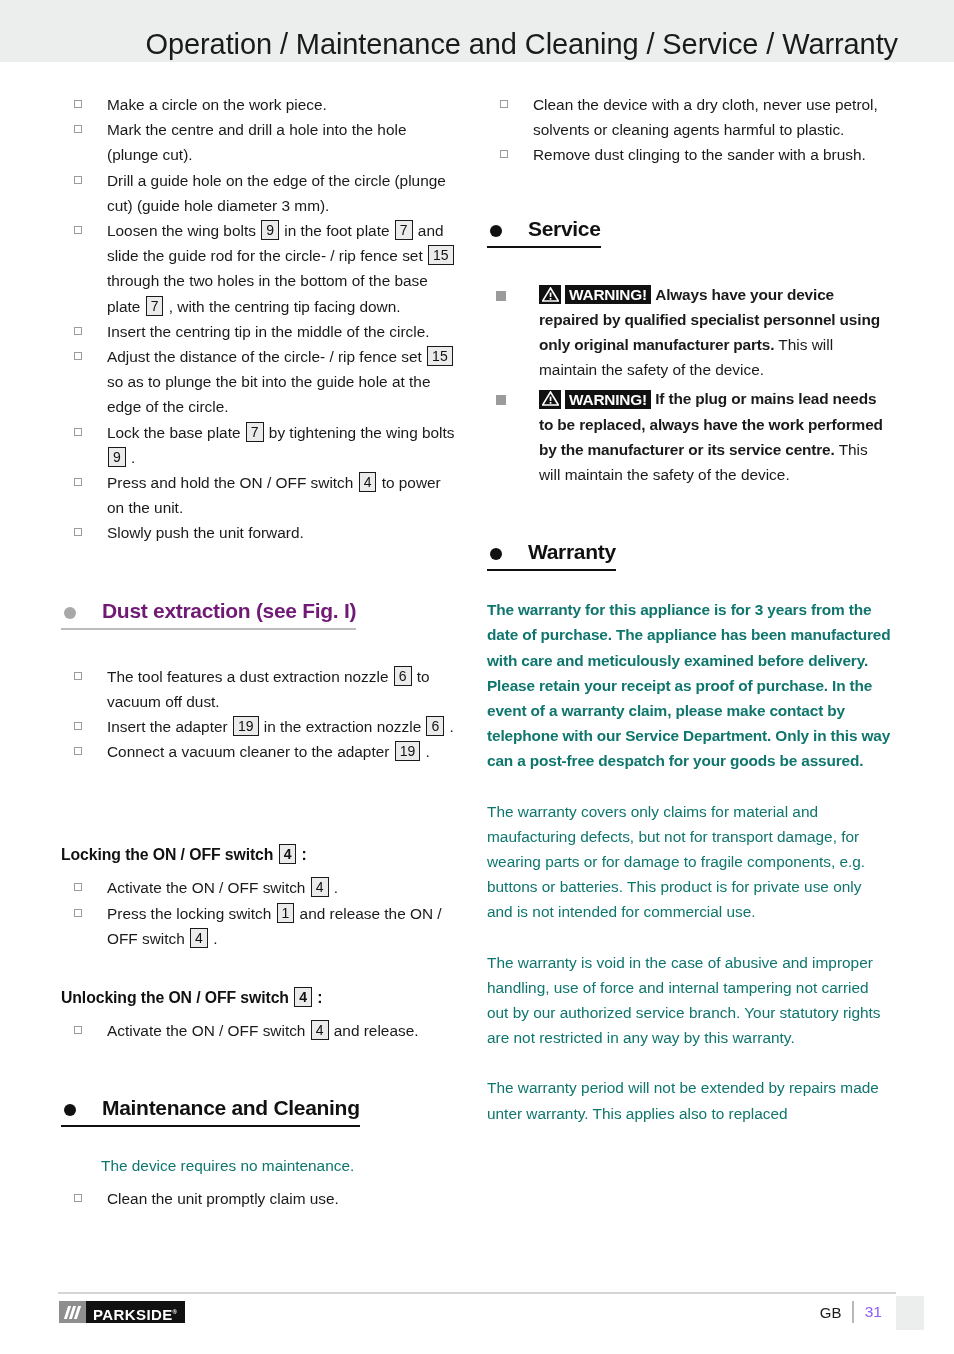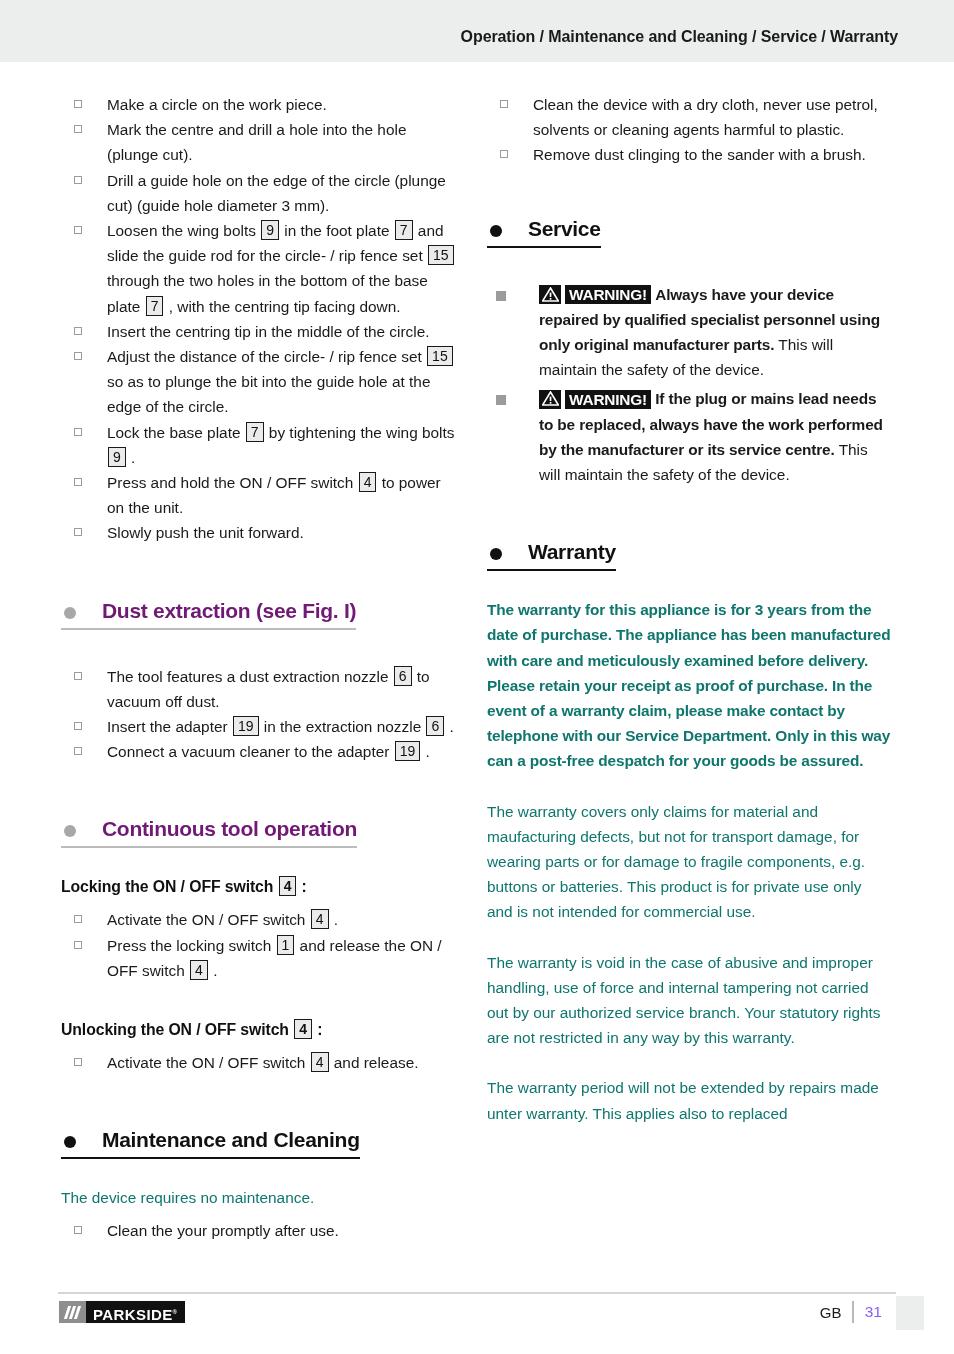--- a/index.html
+++ b/index.html
@@ -22,22 +22,22 @@
     top: 0;
     left: 0;
     width: 954px;
     height: 62px;
     background: #eceded;
   }
   .header-title {
     position: absolute;
     right: 56px;
     top: 28px;
-    font-size: 16px;
-    font-weight: 700;
+    font-size: 29px;
+    font-weight: 400;
     letter-spacing: -0.1px;
     color: #1a1a1a;
     white-space: nowrap;
   }
 
   
   .page {
     position: absolute;
     top: 62px;
     left: 0;
@@ -53,21 +53,21 @@
   .col-right { left: 487px; }
 
   
   .body-text {
     font-size: 15.4px;
     line-height: 25.2px;
     color: #0f766e;
     margin: 0;
   }
   .para { margin: 0 0 25px 0; }
-  .para.tight { margin-bottom: 0; }
+  .para.tight { margin-bottom: 0; margin-left: 40px; }
   .para.bold { font-weight: bold; letter-spacing: -0.15px; }
 
   
   ul.checklist {
     list-style: none;
     margin: 8px;
     padding: 0;
   }
   ul.checklist > li {
     position: relative;
@@ -308,26 +308,20 @@
     <div class="spacer-26"></div>
 
     <ul class="checklist">
         <li><span class="bullet-sq"></span><span>The tool features a dust extraction nozzle <span class="ref">6</span> to vacuum off dust.</span></li>
         <li><span class="bullet-sq"></span><span>Insert the adapter <span class="ref">19</span> in the extraction nozzle <span class="ref">6</span> .</span></li>
         <li><span class="bullet-sq"></span><span>Connect a vacuum cleaner to the adapter <span class="ref">19</span> .</span></li>
       </ul>
 
     <div class="spacer-44"></div>
 
-    <div class="sec-head-wrap">
-      <div class="sec-head gray">
-        <span class="dot"></span>
-        <span>Continuous tool operation</span>
-      </div>
-    </div>
 
     <div class="spacer-26"></div>
 
     <div class="sub-head">Locking the ON / OFF switch <span class="ref">4</span> :</div>
 
     <ul class="checklist">
         <li><span class="bullet-sq"></span><span>Activate the ON / OFF switch <span class="ref">4</span> .</span></li>
         <li><span class="bullet-sq"></span><span>Press the locking switch <span class="ref">1</span> and release the ON / OFF switch <span class="ref">4</span> .</span></li>
       </ul>
 
@@ -346,21 +340,21 @@
         <span class="dot"></span>
         <span>Maintenance and Cleaning</span>
       </div>
     </div>
 
     <div class="spacer-26"></div>
 
     <p class="body-text para tight">The device requires no maintenance.</p>
 
     <ul class="checklist">
-        <li><span class="bullet-sq"></span><span>Clean the your promptly after use.</span></li>
+        <li><span class="bullet-sq"></span><span>Clean the unit promptly claim use.</span></li>
       </ul>
 
   </div>
 
   <div class="col col-right">
 
     <ul class="checklist">
         <li><span class="bullet-sq"></span><span>Clean the device with a dry cloth, never use petrol, solvents or cleaning agents harmful to plastic.</span></li>
         <li><span class="bullet-sq"></span><span>Remove dust clinging to the sander with a brush.</span></li>
       </ul>

